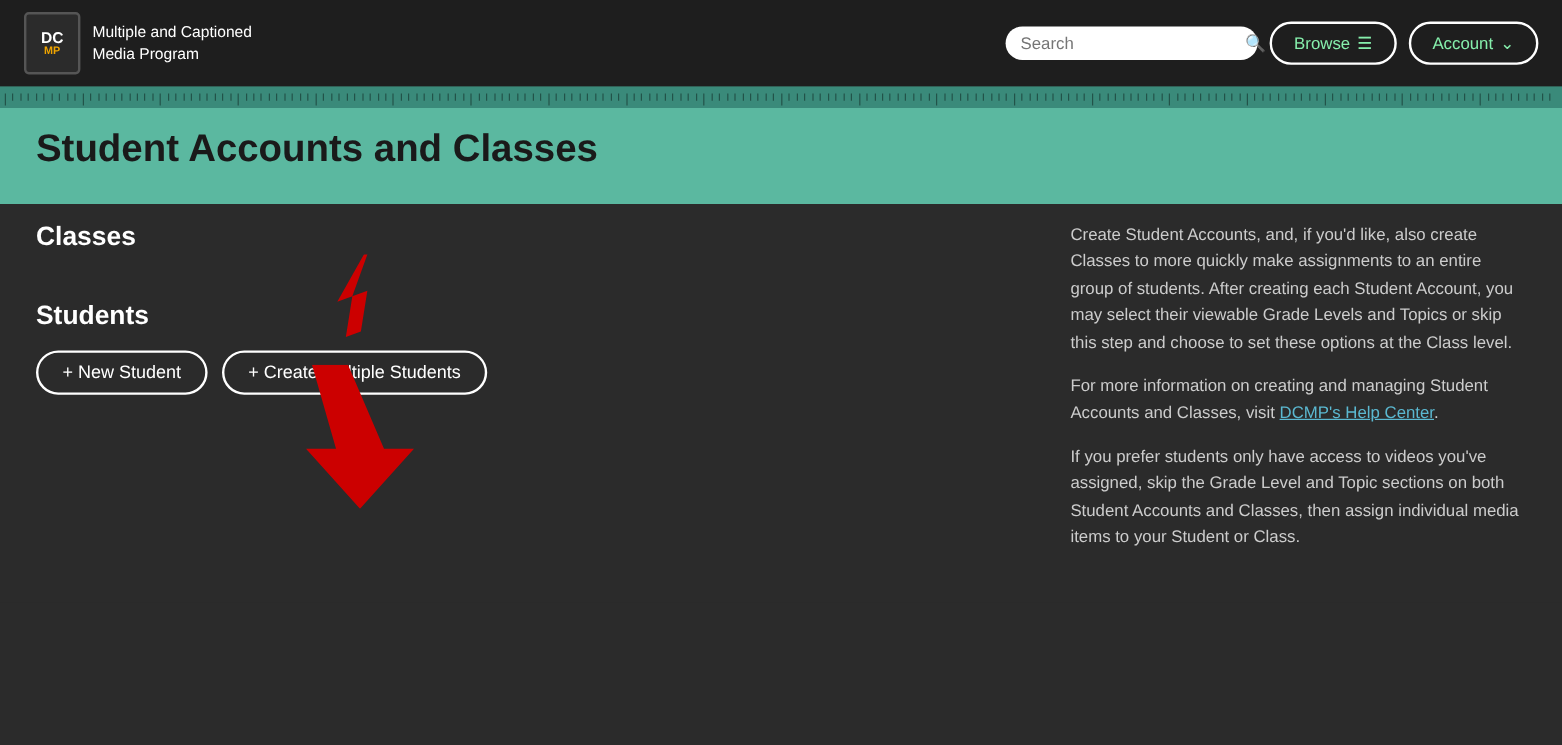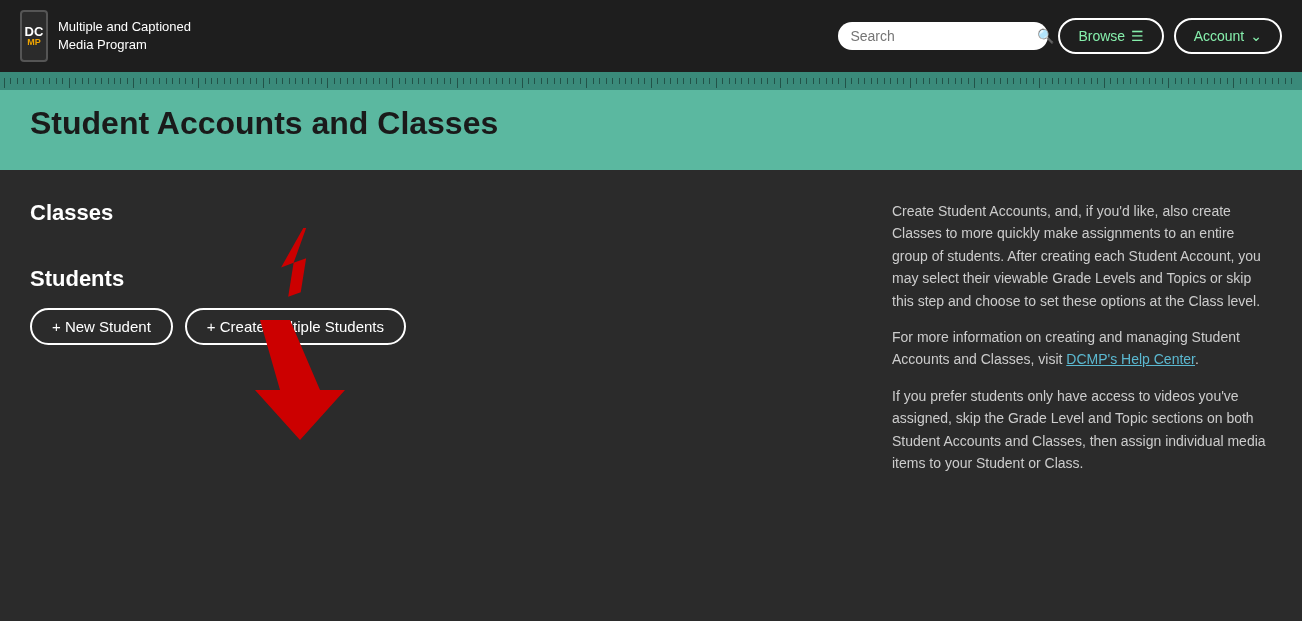--- a/index.html
+++ b/index.html
@@ -14,21 +14,21 @@
       height: 72px;
       gap: 20px;
     }
     .logo-area {
       display: flex;
       align-items: center;
       gap: 10px;
       flex: 1;
     }
     .logo-box {
-      width: 28px;
+      width: 47px;
       height: 52px;
       background: #2b2b2b;
       border: 2px solid #555;
       border-radius: 4px;
       display: flex;
       align-items: center;
       justify-content: center;
       flex-direction: column;
     }
     .logo-dc {
@@ -120,21 +120,21 @@
     .page-title-banner h1 {
       color: #1a1a1a;
       font-size: 32px;
       font-weight: bold;
     }
 
     
     .main-content {
       background: #2b2b2b;
       display: flex;
-      padding: 30px 30px 30px 30px;
+      padding: 14px 30px 30px 30px;
       gap: 39px;
     }
     .left-panel {
       flex: 1;
     }
     .right-panel {
       width: 380px;
       color: #ccc;
       font-size: 14px;
       line-height: 1.6;

